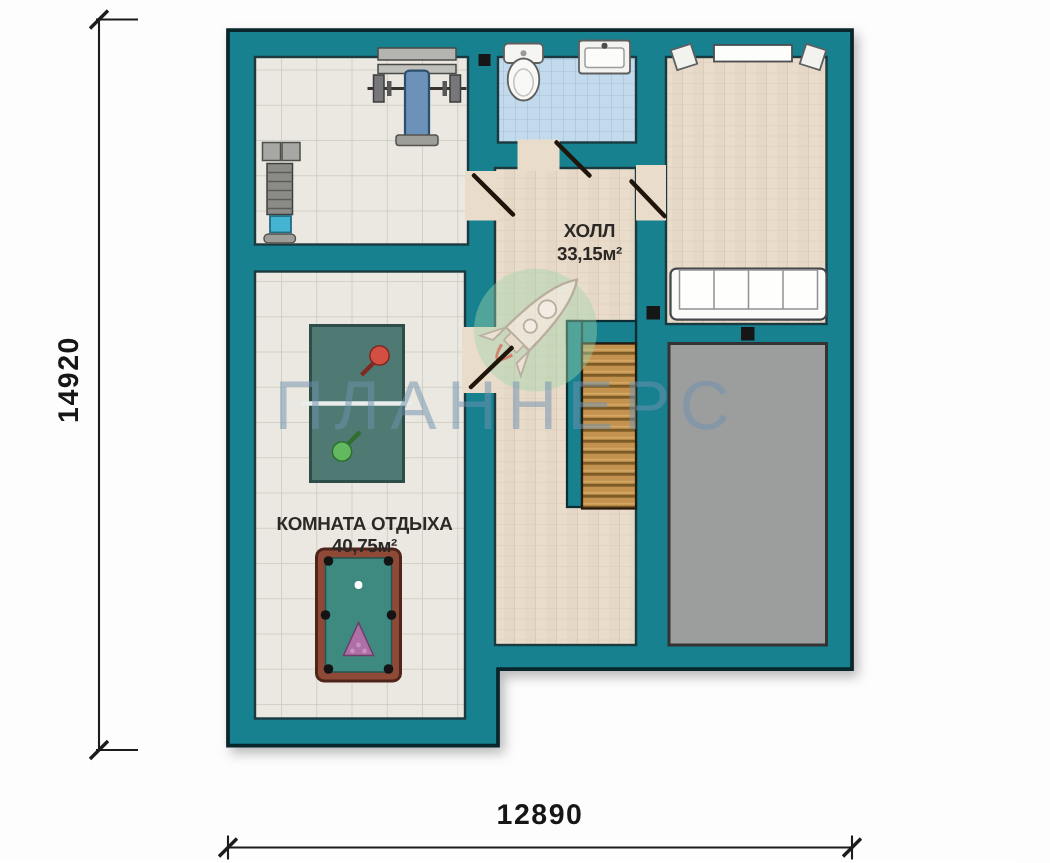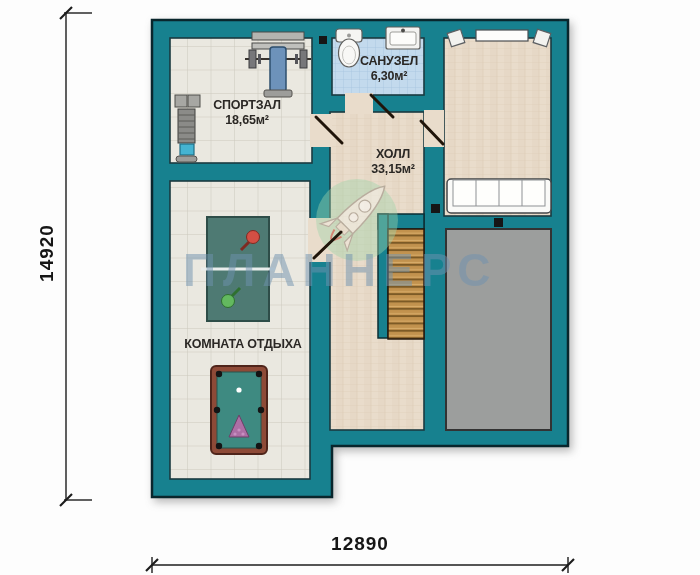--- a/index.html
+++ b/index.html
@@ -8,21 +8,21 @@
     font-family:"Liberation Sans",sans-serif;
   }
   .canvas svg{position:absolute;left:0;top:0;}
   .room-label{
     position:absolute;transform:translate(-50%,-50%);text-align:center;
     color:#2b2825;font-weight:700;font-size:12.5px;line-height:15px;
     letter-spacing:-0.2px;white-space:nowrap;z-index:6;
   }
   .watermark-text{
     position:absolute;left:183px;top:244px;z-index:5;
-    font-size:46px;font-weight:700;letter-spacing:7px;line-height:52px;
+    font-size:46px;font-weight:400;letter-spacing:7px;line-height:52px;
     color:#6f92af;opacity:0.5;white-space:nowrap;pointer-events:none;
   }
   .dim-label{
     position:absolute;color:#161616;font-weight:700;font-size:19px;letter-spacing:1px;z-index:6;
   }
   .dim-bottom{left:360px;top:533px;transform:translateX(-50%);}
   .dim-left{left:47px;top:253px;transform:translate(-50%,-50%) rotate(-90deg);}
 </style>
 </head>
 <body>
@@ -181,34 +181,27 @@
     </g>
     <g stroke="#1c1c1c" stroke-width="1.4" fill="none">
       <line x1="152" y1="565" x2="568" y2="565"></line>
       <line x1="152" y1="557" x2="152" y2="573"></line>
       <line x1="568" y1="557" x2="568" y2="573"></line>
       <line x1="146" y1="571" x2="158" y2="559" stroke-width="2.2"></line>
       <line x1="562" y1="571" x2="574" y2="559" stroke-width="2.2"></line>
     </g>
   </svg>
 
-  <div class="room-label" style="left:247px;top:113px;">
-    <div>СПОРТЗАЛ</div>
-    <div>18,65м²</div>
-  </div>
-  <div class="room-label" style="left:389px;top:69px;">
-    <div>САНУЗЕЛ</div>
-    <div>6,30м²</div>
-  </div>
   <div class="room-label" style="left:393px;top:162px;">
     <div>ХОЛЛ</div>
     <div>33,15м²</div>
   </div>
-  <div class="room-label" style="left:243px;top:344px;">
+  <div class="room-label" style="left:243px;top:357px;">
     <div>КОМНАТА ОТДЫХА</div>
+    <div>40,75м²</div>
   </div>
 
   <div class="watermark-text">ПЛАННЕРС</div>
 
   <div class="dim-label dim-left">14920</div>
   <div class="dim-label dim-bottom">12890</div>
 
 </div>
 
 </body></html>

